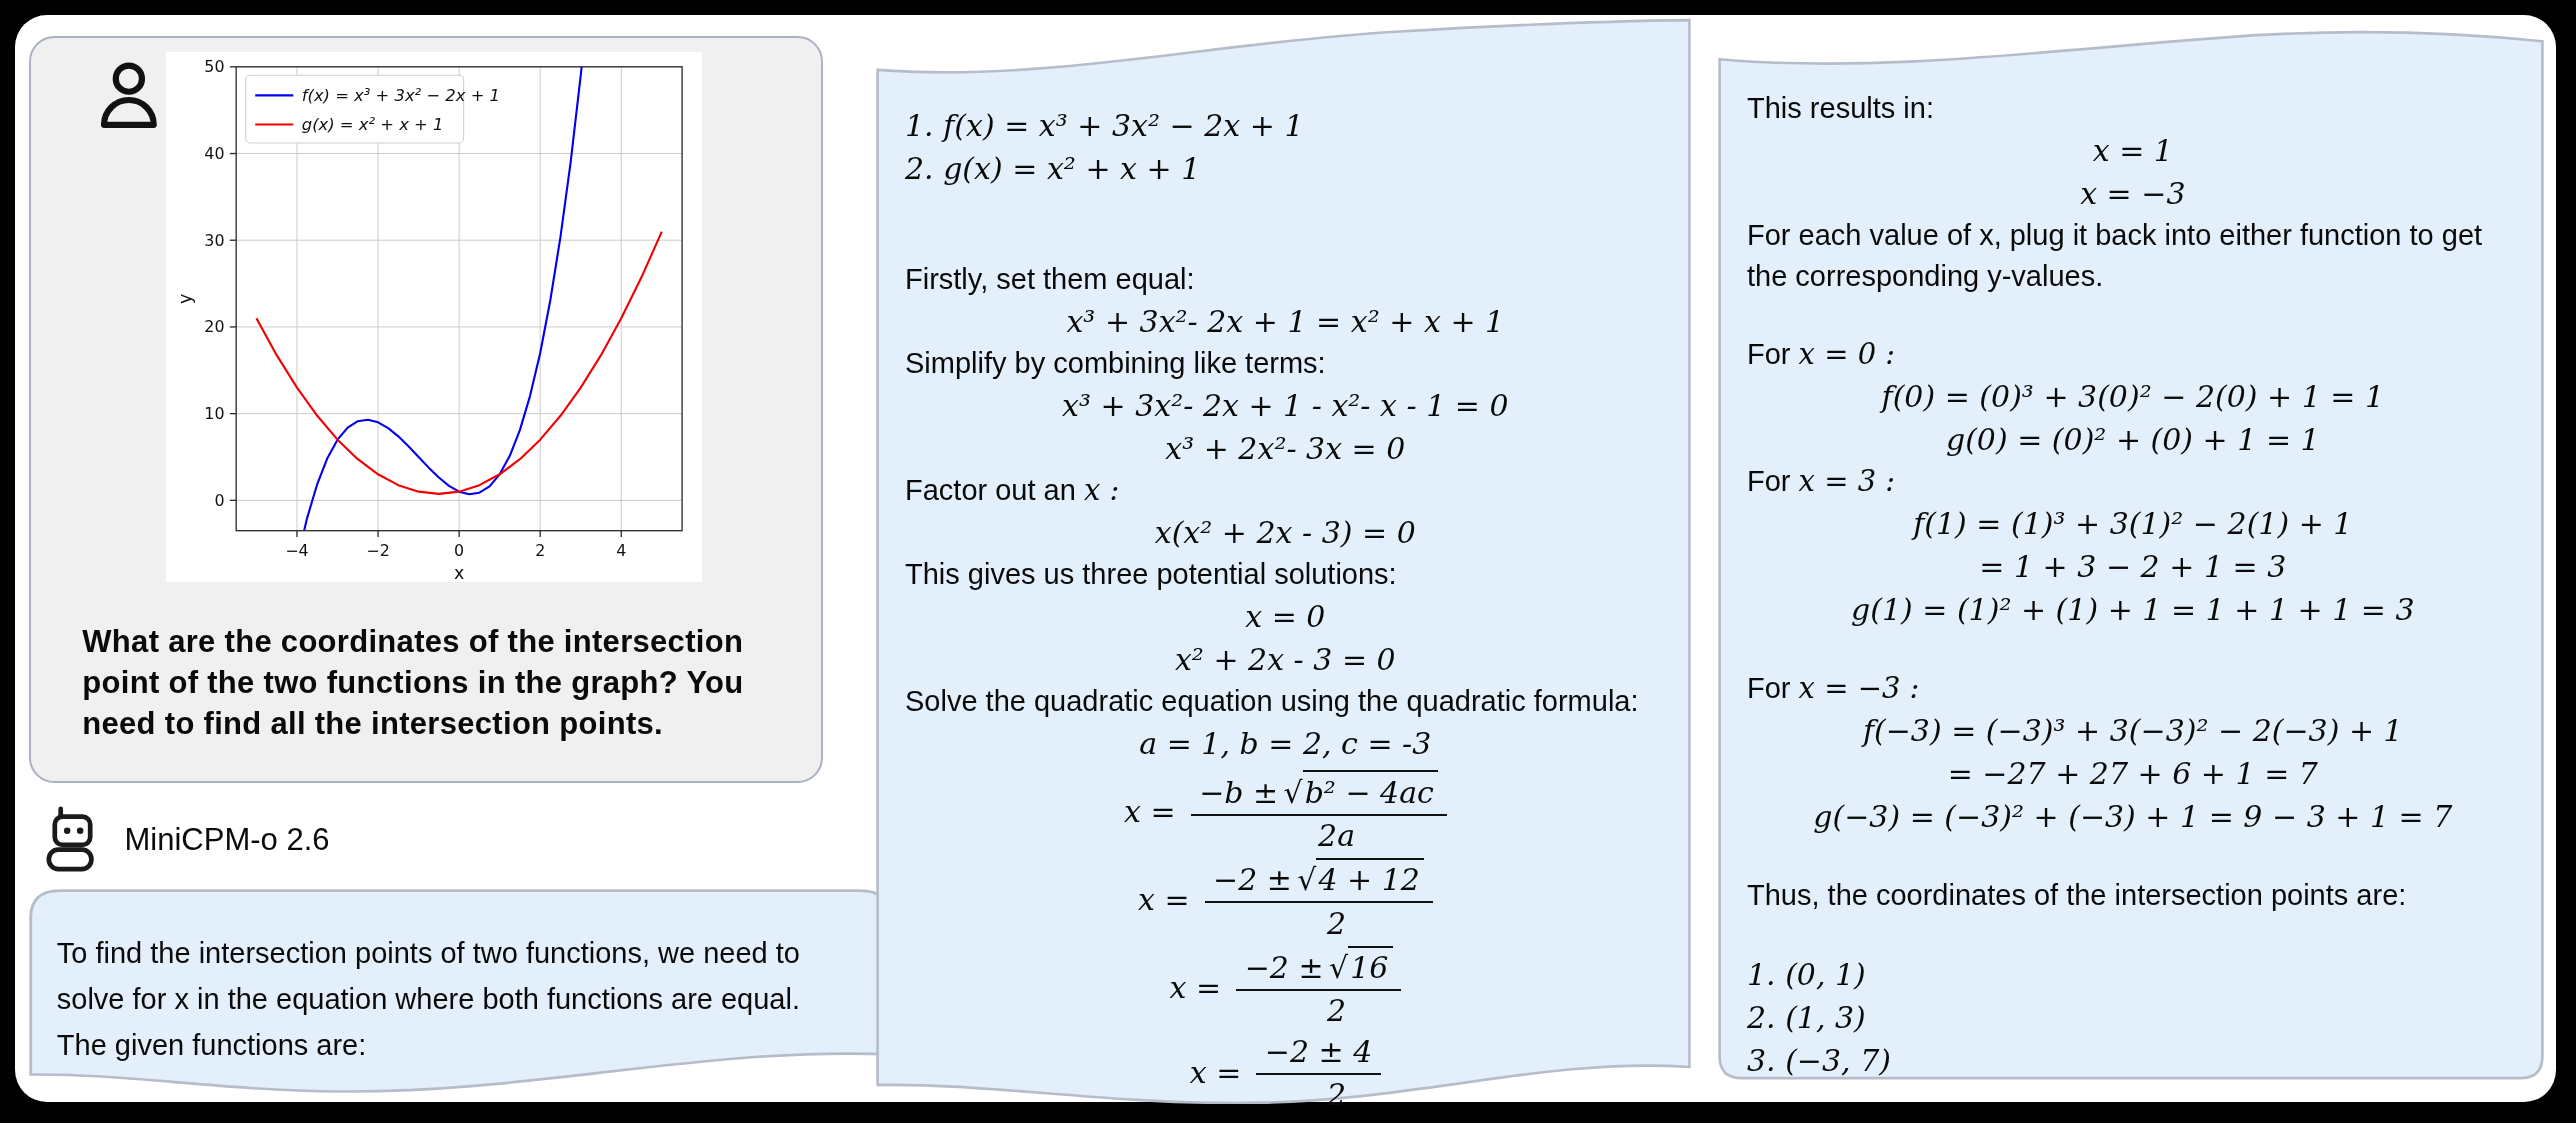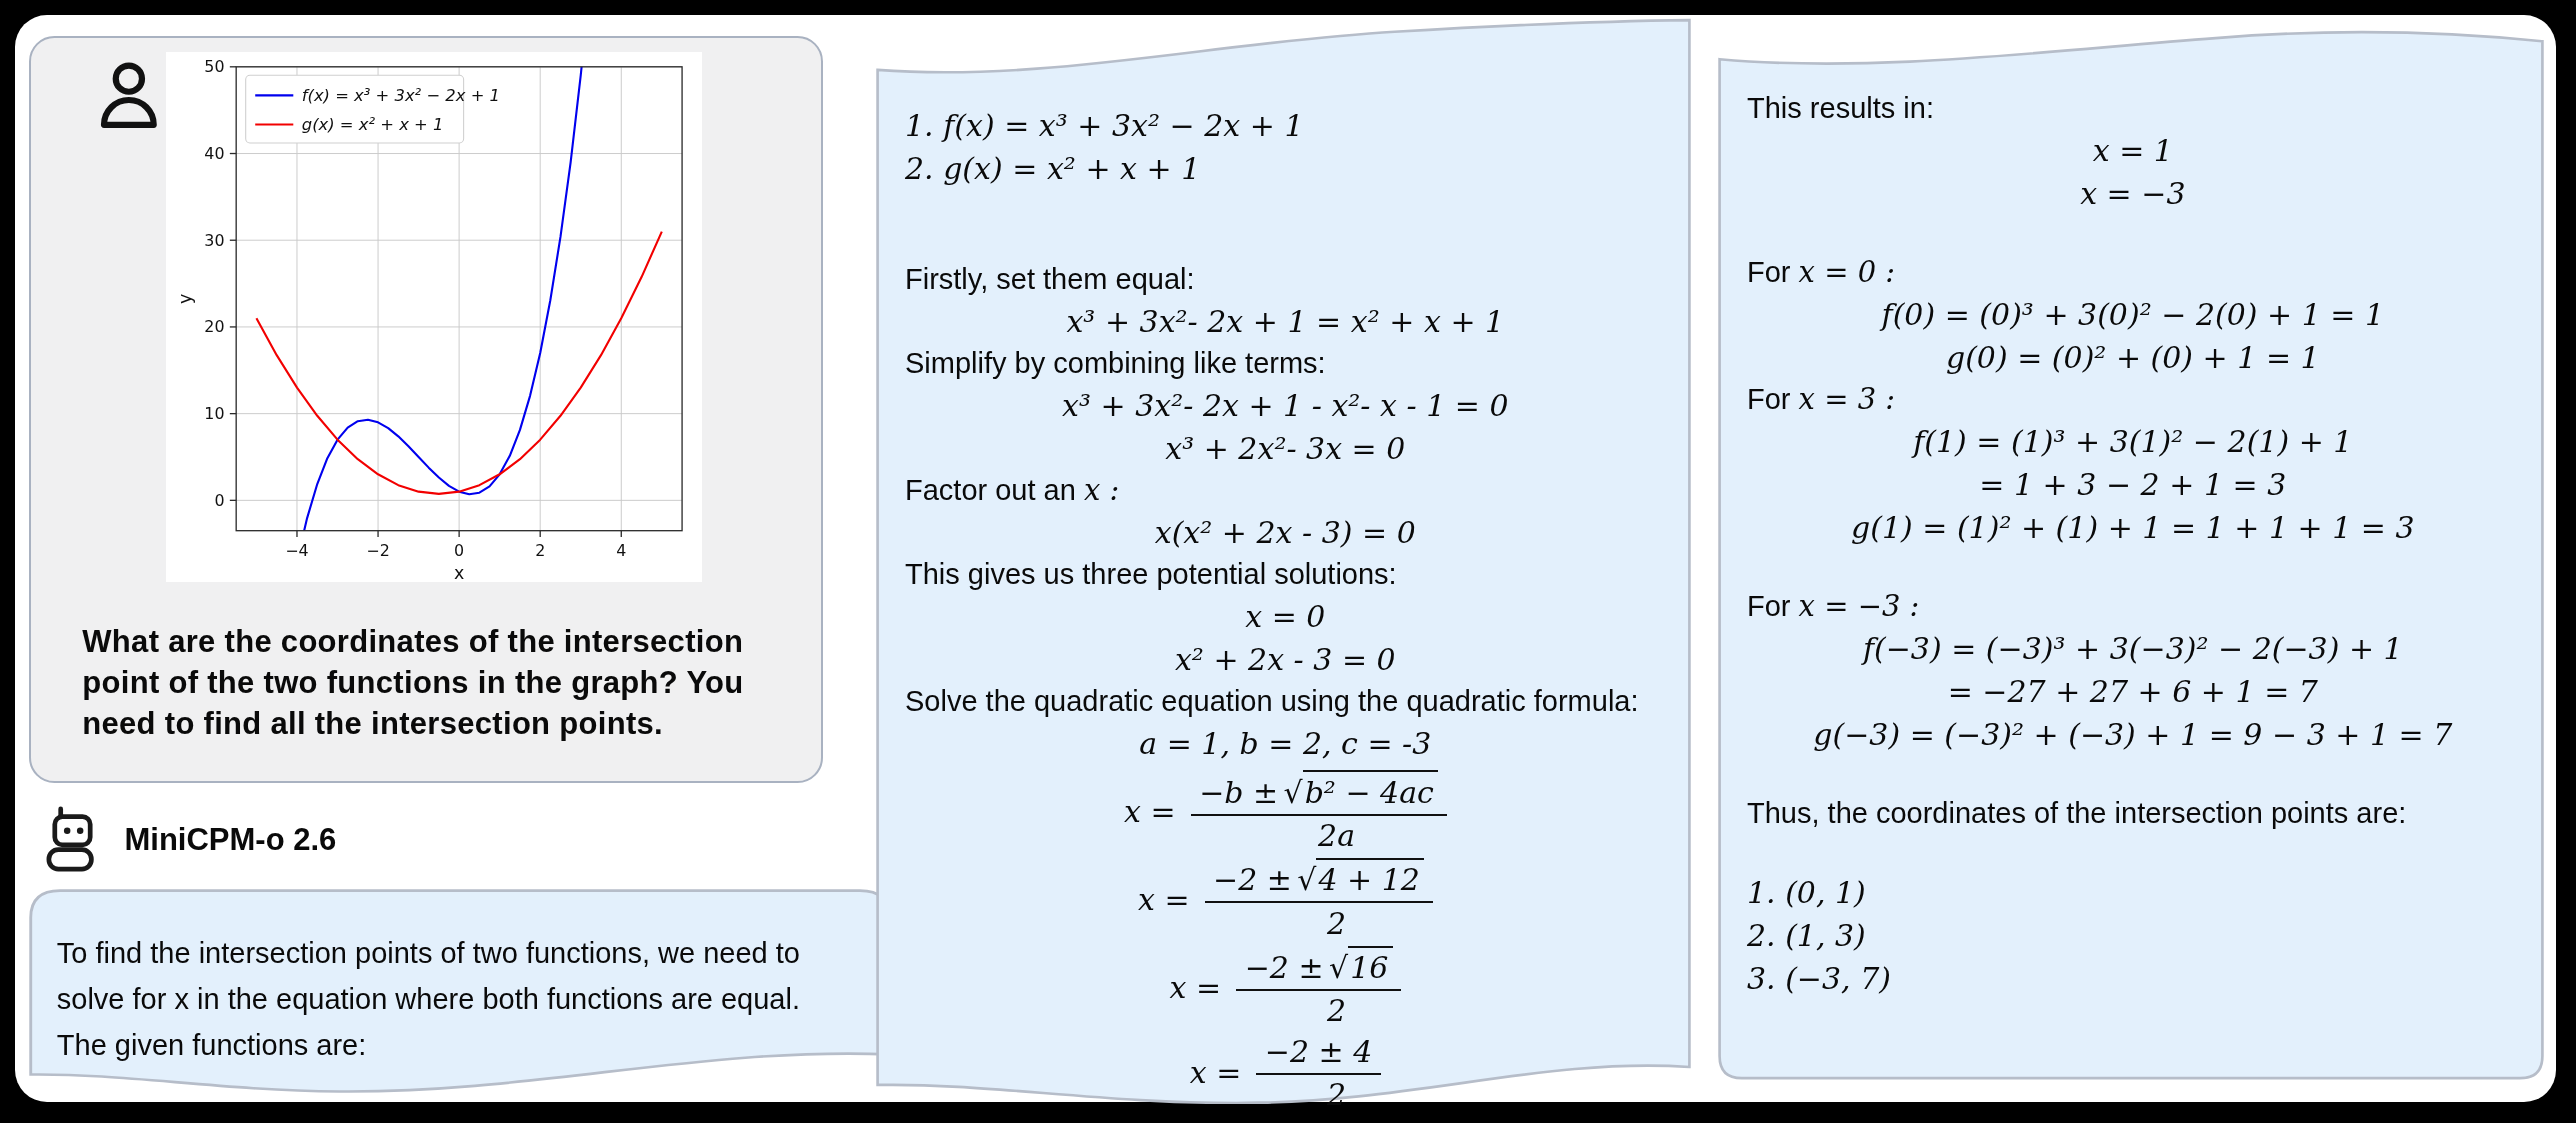--- a/index.html
+++ b/index.html
@@ -13,21 +13,21 @@
               background:#f0f0f1;border:2.6px solid #a9b2c1;border-radius:25.4px;box-sizing:border-box;}
   .avatar{position:absolute;left:62px;top:22px;width:69px;height:79px;}
   .graph{position:absolute;left:135px;top:13.8px;width:536px;height:530px;background:#fff;}
   .graph svg{width:100%;height:100%;display:block;}
   .question{position:absolute;left:51px;top:583px;width:688px;
             font-size:31px;line-height:41px;font-weight:700;letter-spacing:0.3px;}
 
   
   .bot-row{position:absolute;left:27.5px;top:782px;height:85px;display:flex;align-items:center;gap:23px;}
   .bot-icon{width:59px;height:67px;flex:0 0 auto;}
-  .bot-name{font-size:31px;font-weight:700;}
+  .bot-name{font-size:31px;font-weight:400;}
 
   
   .shape-panel{position:absolute;}
   .shape-panel > svg.shape{position:absolute;left:0;top:0;width:100%;height:100%;display:block;}
   .bubble{left:14.3px;top:874px;width:862px;height:212px;}
   .bubble-text{position:absolute;left:27.5px;top:41px;width:744px;font-size:29px;line-height:46px;}
   .note-mid{left:861px;top:3.2px;width:815px;height:1086px;}
   .note-right{left:1703px;top:3.2px;width:826px;height:1075px;}
   .note-content{position:absolute;left:29px;right:25.4px;}
   .note-mid .note-content{top:86px;}
@@ -203,20 +203,21 @@
 
   <div class="shape-panel note-right">
     <svg class="shape" viewBox="0 0 1560 2032" preserveAspectRatio="none">
       <path d="M 3,78 C 300,104 620,62 940,38 C 1160,20 1360,24 1557,44
                L 1557,1962 Q 1557,2004 1515,2004 L 45,2004 Q 3,2004 3,1962 Z" fill="#e3f0fc" stroke="#b6bdc9" stroke-width="5"></path>
     </svg>
     <div class="note-content" id="right-lines">
         <div class="t-text">This results in:</div>
         <div class="t-math">x = 1</div>
         <div class="t-math">x = −3</div>
+        <div class="t-text">For each value of x, plug it back into either function to get the corresponding y-values.</div>
         <div class="t-gap" style="height: 37px;"></div>
         <div class="t-text"><span>For </span><span class="math-inline">x = 0 :</span></div>
         <div class="t-math">f(0) = (0)³ + 3(0)² − 2(0) + 1 = 1</div>
         <div class="t-math">g(0) = (0)² + (0) + 1 = 1</div>
         <div class="t-text"><span>For </span><span class="math-inline">x = 3 :</span></div>
         <div class="t-math">f(1) = (1)³ + 3(1)² − 2(1) + 1</div>
         <div class="t-math">= 1 + 3 − 2 + 1 = 3</div>
         <div class="t-math">g(1) = (1)² + (1) + 1 = 1 + 1 + 1 = 3</div>
         <div class="t-gap" style="height: 37px;"></div>
         <div class="t-text"><span>For </span><span class="math-inline">x = −3 :</span></div>

